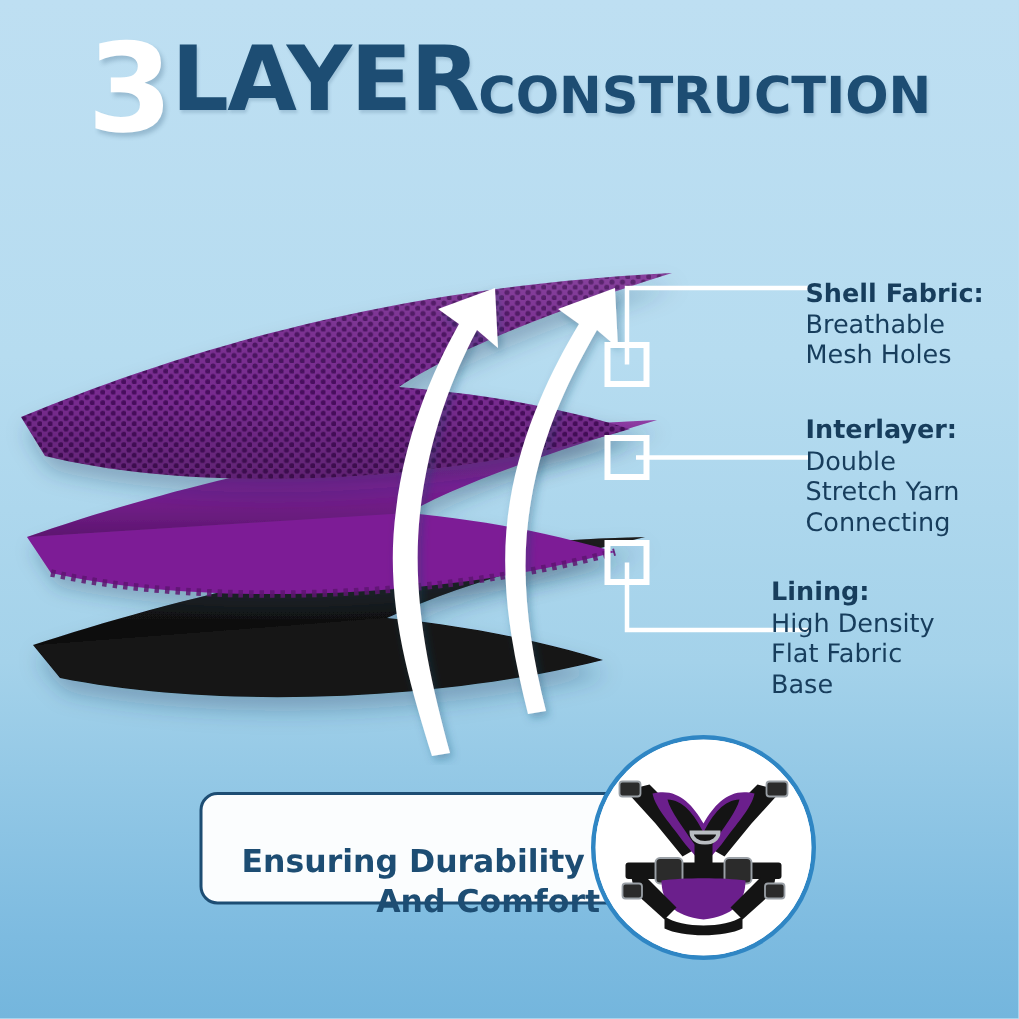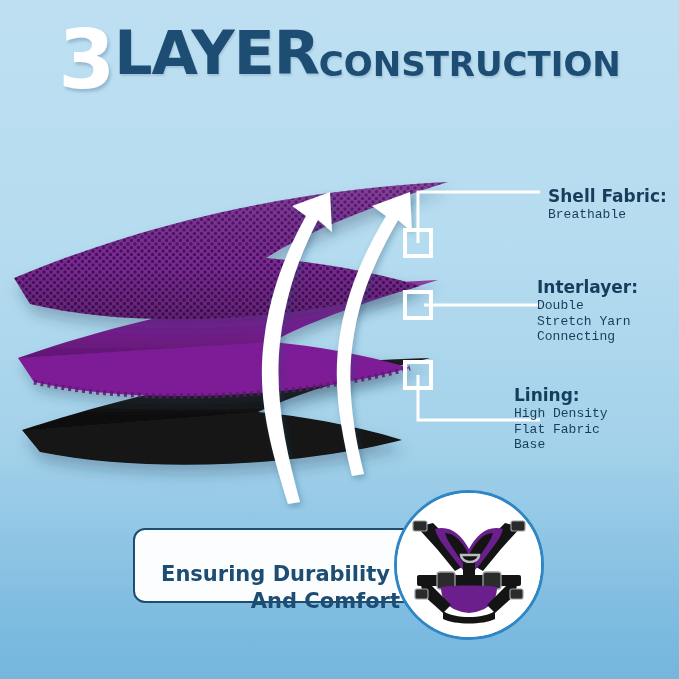--- a/index.html
+++ b/index.html
@@ -35,22 +35,22 @@
     align-self:flex-end;
   }
 
   
   #layers{position:absolute;left:0;top:130px;width:560px;height:380px;}
   #layers svg{display:block;}
 
   
   .callout{position:absolute;color:#173d5c;font-family:"DejaVu Sans", sans-serif;}
   .callout .c-head{font-weight:bold;font-size:17px;line-height:1.22;white-space:nowrap;}
-  .callout .c-body{font-size:13px;line-height:1.22;white-space:nowrap;font-family:Liberation Mono, monospace;}
-  #callout-shell{left:548px;top:186px;}
+  .callout .c-body{font-size:17px;line-height:1.22;white-space:nowrap;}
+  #callout-shell{left:537px;top:186px;}
   #callout-inter{left:537px;top:277px;}
   #callout-lining{left:514px;top:385px;}
 
   
   #banner{
     position:absolute;left:133px;top:528px;width:285px;height:75px;
     background:#fbfdfe;border:2px solid #1d4d73;border-radius:12px;
     box-sizing:border-box;
     display:flex;flex-direction:column;justify-content:center;
     padding:0 16px;
@@ -175,20 +175,21 @@
         <rect x="405" y="100" width="26" height="26"></rect>
         <rect x="405" y="162" width="26" height="26"></rect>
         <rect x="405" y="232" width="26" height="26"></rect>
       </g>
     </svg>
   </div>
 
   <div class="callout" id="callout-shell">
     <div class="c-head">Shell Fabric:</div>
     <div class="c-body">Breathable</div>
+    <div class="c-body">Mesh Holes</div>
   </div>
 
   <div class="callout" id="callout-inter">
     <div class="c-head">Interlayer:</div>
     <div class="c-body">Double</div>
     <div class="c-body">Stretch Yarn</div>
     <div class="c-body">Connecting</div>
   </div>
 
   <div class="callout" id="callout-lining">

